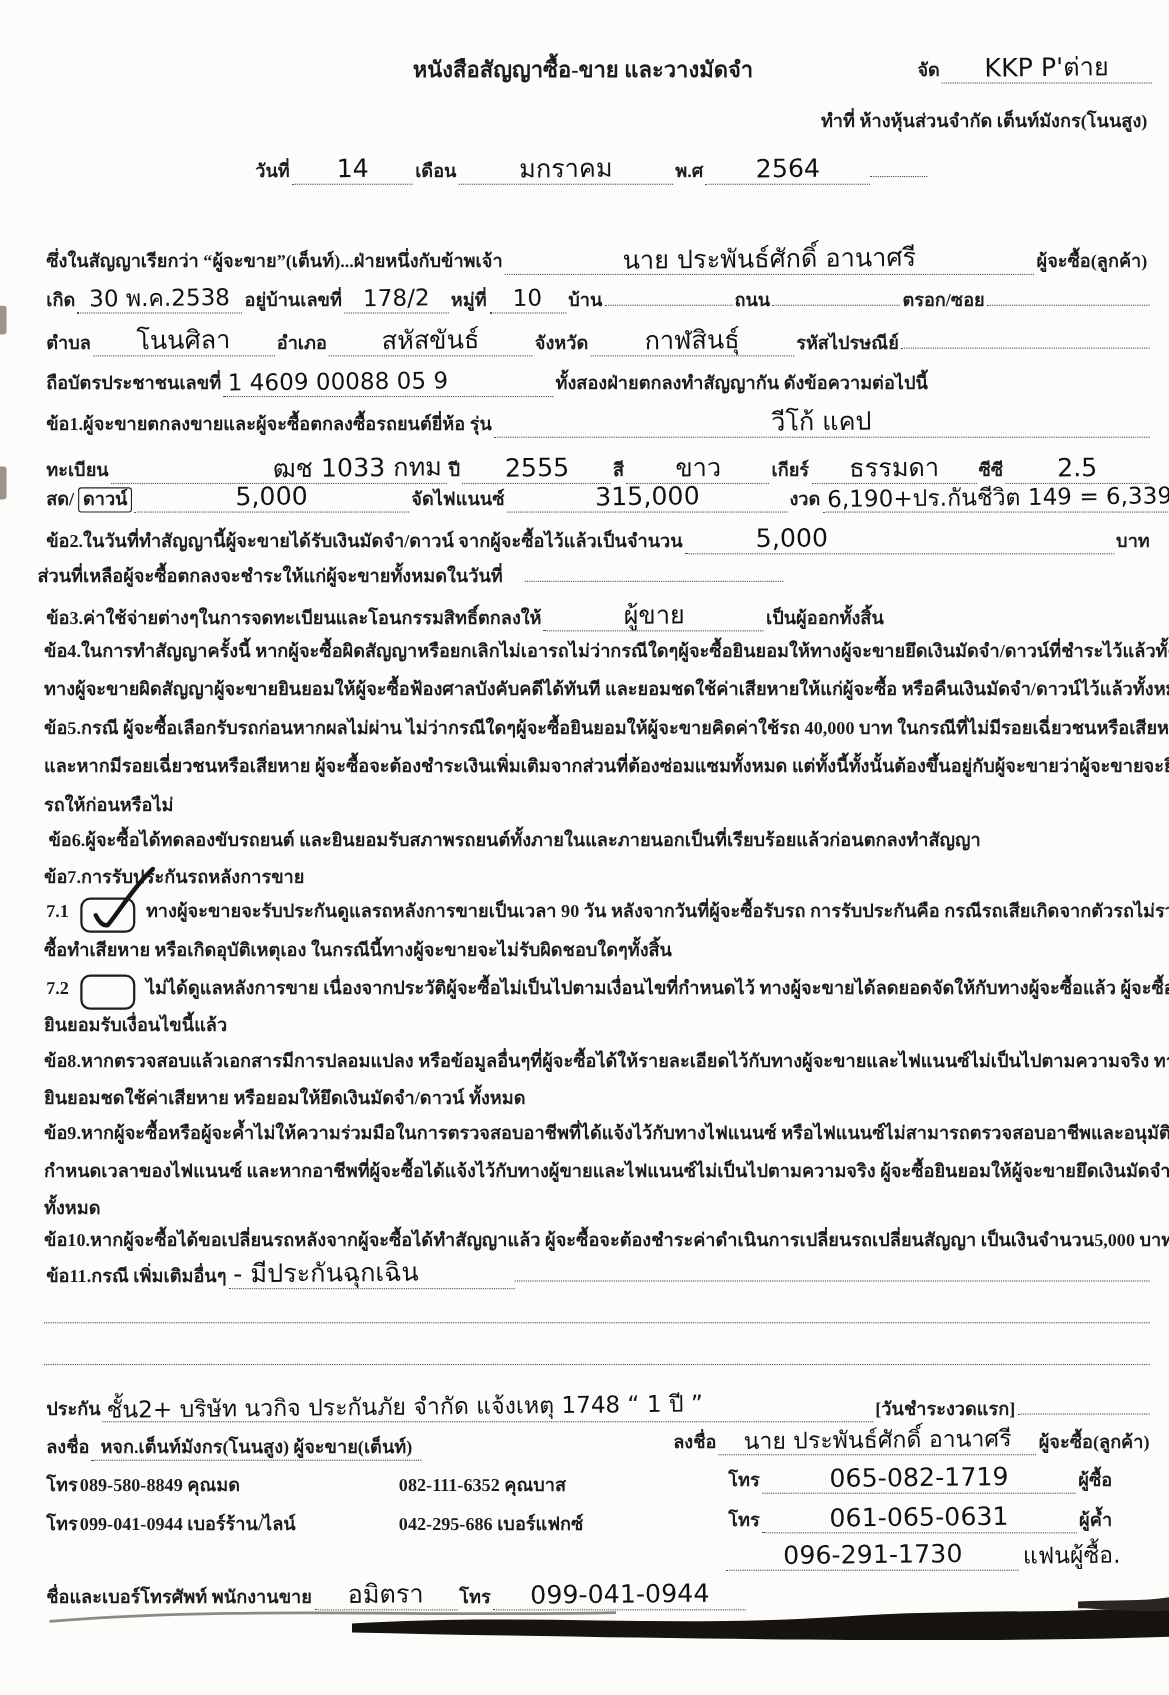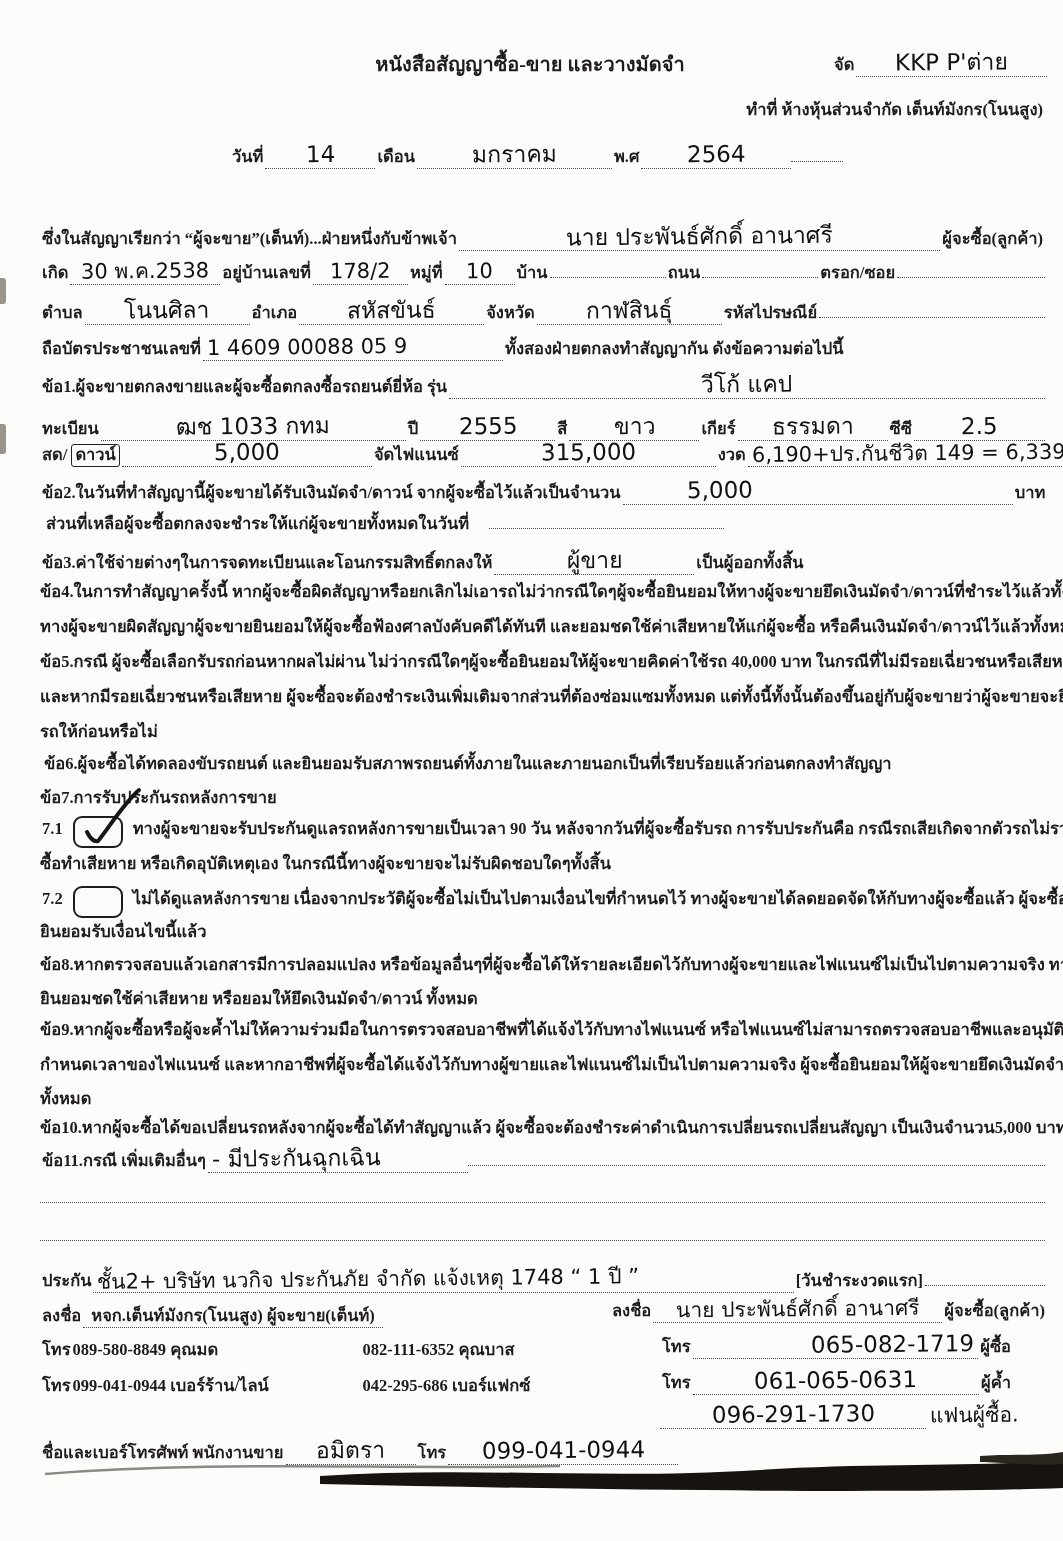--- a/index.html
+++ b/index.html
@@ -104,21 +104,21 @@
   </div>
 
   <div class="row" style="top:372px;left:40px;right:18px;">
     <span class="lbl">ข้อ1.ผู้จะขายตกลงขายและผู้จะซื้อตกลงซื้อรถยนต์ยี่ห้อ</span>
     <span class="lbl">รุ่น</span>
     <span class="slot" style="flex:1.2 1 auto;"><span class="hw hw-big">วีโก้ แคป</span></span>
   </div>
 
   <div class="row" style="top:414px;left:40px;right:18px;">
     <span class="lbl">ทะเบียน</span>
-    <span class="slot" style="width:305px;text-align:center;"><span class="hw hw-big">ฒช 1033 กทม</span></span>
+    <span class="slot" style="width:305px;text-align:right;"><span class="hw hw-big">ฒช 1033 กทม</span></span>
     <span class="lbl">ปี</span>
     <span class="slot" style="width:135px;"><span class="hw hw-big">2555</span></span>
     <span class="lbl">สี</span>
     <span class="slot" style="width:130px;"><span class="hw hw-big">ขาว</span></span>
     <span class="lbl">เกียร์</span>
     <span class="slot" style="width:150px;"><span class="hw hw-big">ธรรมดา</span></span>
     <span class="lbl">ซีซี</span>
     <span class="grow slot" style="flex:1 1 auto;"><span class="hw hw-big">2.5</span></span>
   </div>
 
@@ -130,21 +130,21 @@
     <span class="slot" style="width:255px;"><span class="hw hw-big">315,000</span></span>
     <span class="lbl">งวด</span>
     <span class="slot" style="flex:1 1 auto;"><span class="hw">6,190+ปร.กันชีวิต 149 = 6,339 x 84</span></span>
   </div>
 
   <div class="row" style="top:478px;left:40px;right:18px;">
     <span class="lbl">ข้อ2.ในวันที่ทำสัญญานี้ผู้จะขายได้รับเงินมัดจำ/ดาวน์ จากผู้จะซื้อไว้แล้วเป็นจำนวน</span>
     <span class="slot" style="width:330px;text-align:left;padding-left:60px;"><span class="hw hw-big">5,000</span></span>
     <span class="lbl">บาท</span>
   </div>
-  <div class="row" style="top:514px;left:44px;width:680px;gap:18px;">
+  <div class="row" style="top:514px;left:32px;width:680px;gap:18px;">
     <span class="lbl">ส่วนที่เหลือผู้จะซื้อตกลงจะชำระให้แก่ผู้จะขายทั้งหมดในวันที่</span>
     <span class="grow"></span>
   </div>
 
   <div class="row" style="top:548px;left:40px;right:240px;">
     <span class="lbl">ข้อ3.ค่าใช้จ่ายต่างๆในการจดทะเบียนและโอนกรรมสิทธิ์ตกลงให้</span>
     <span class="slot" style="width:200px;"><span class="hw hw-big">ผู้ขาย</span></span>
     <span class="lbl">เป็นผู้ออกทั้งสิ้น</span>
   </div>
 
@@ -249,21 +249,21 @@
     <span>082-111-6352 คุณบาส</span>
   </div>
   <div class="row" style="top:1376px;left:40px;width:560px;">
     <span class="lbl">โทร</span>
     <span style="width:290px;">099-041-0944 เบอร์ร้าน/ไลน์</span>
     <span>042-295-686  เบอร์แฟกซ์</span>
   </div>
 
   <div class="row" style="top:1332px;left:660px;right:50px;">
     <span class="lbl">โทร</span>
-    <span class="slot" style="flex:1 1 auto;text-align:right;"><span class="hw hw-big">065-082-1719</span></span>
+    <span class="slot" style="flex:1 1 auto;"><span class="hw hw-big">065-082-1719</span></span>
     <span class="lbl">ผู้ซื้อ</span>
   </div>
   <div class="row" style="top:1368px;left:660px;right:50px;">
     <span class="lbl">โทร</span>
     <span class="slot" style="flex:1 1 auto;"><span class="hw hw-big">061-065-0631</span></span>
     <span class="lbl">ผู้ค้ำ</span>
   </div>
   <div class="row" style="top:1402px;left:660px;right:40px;">
     <span class="slot" style="flex:1 1 auto;"><span class="hw hw-big">096-291-1730</span></span>
     <span class="hw">แฟนผู้ซื้อ.</span>

